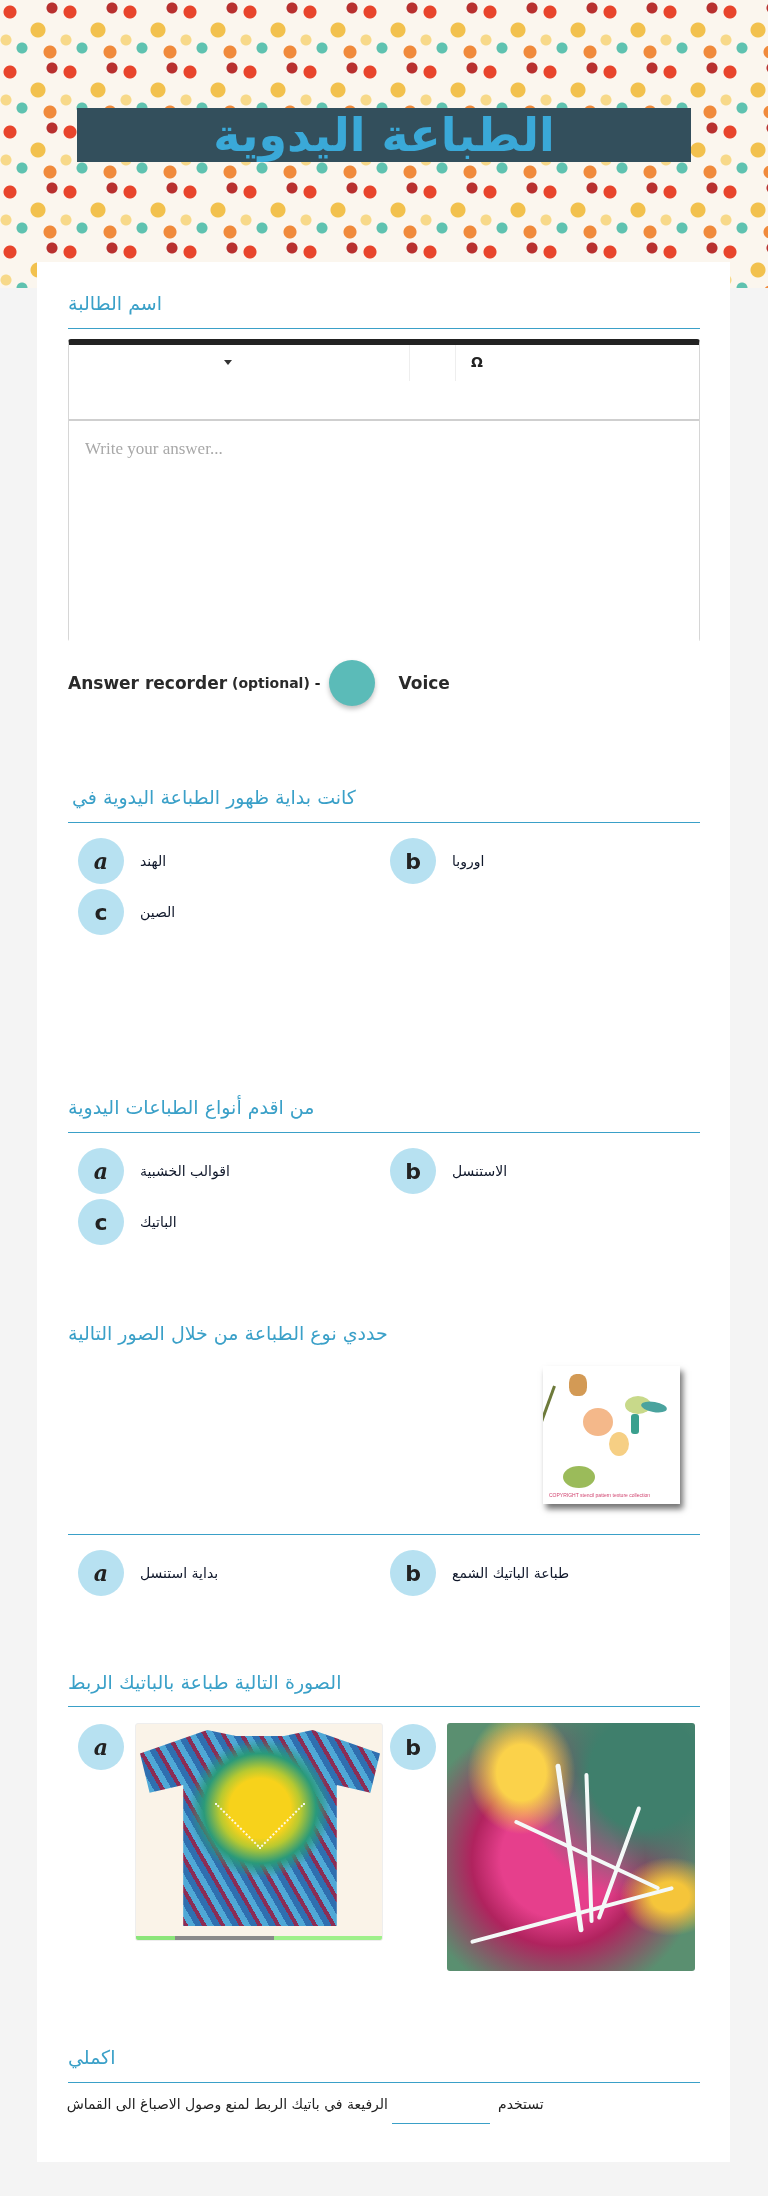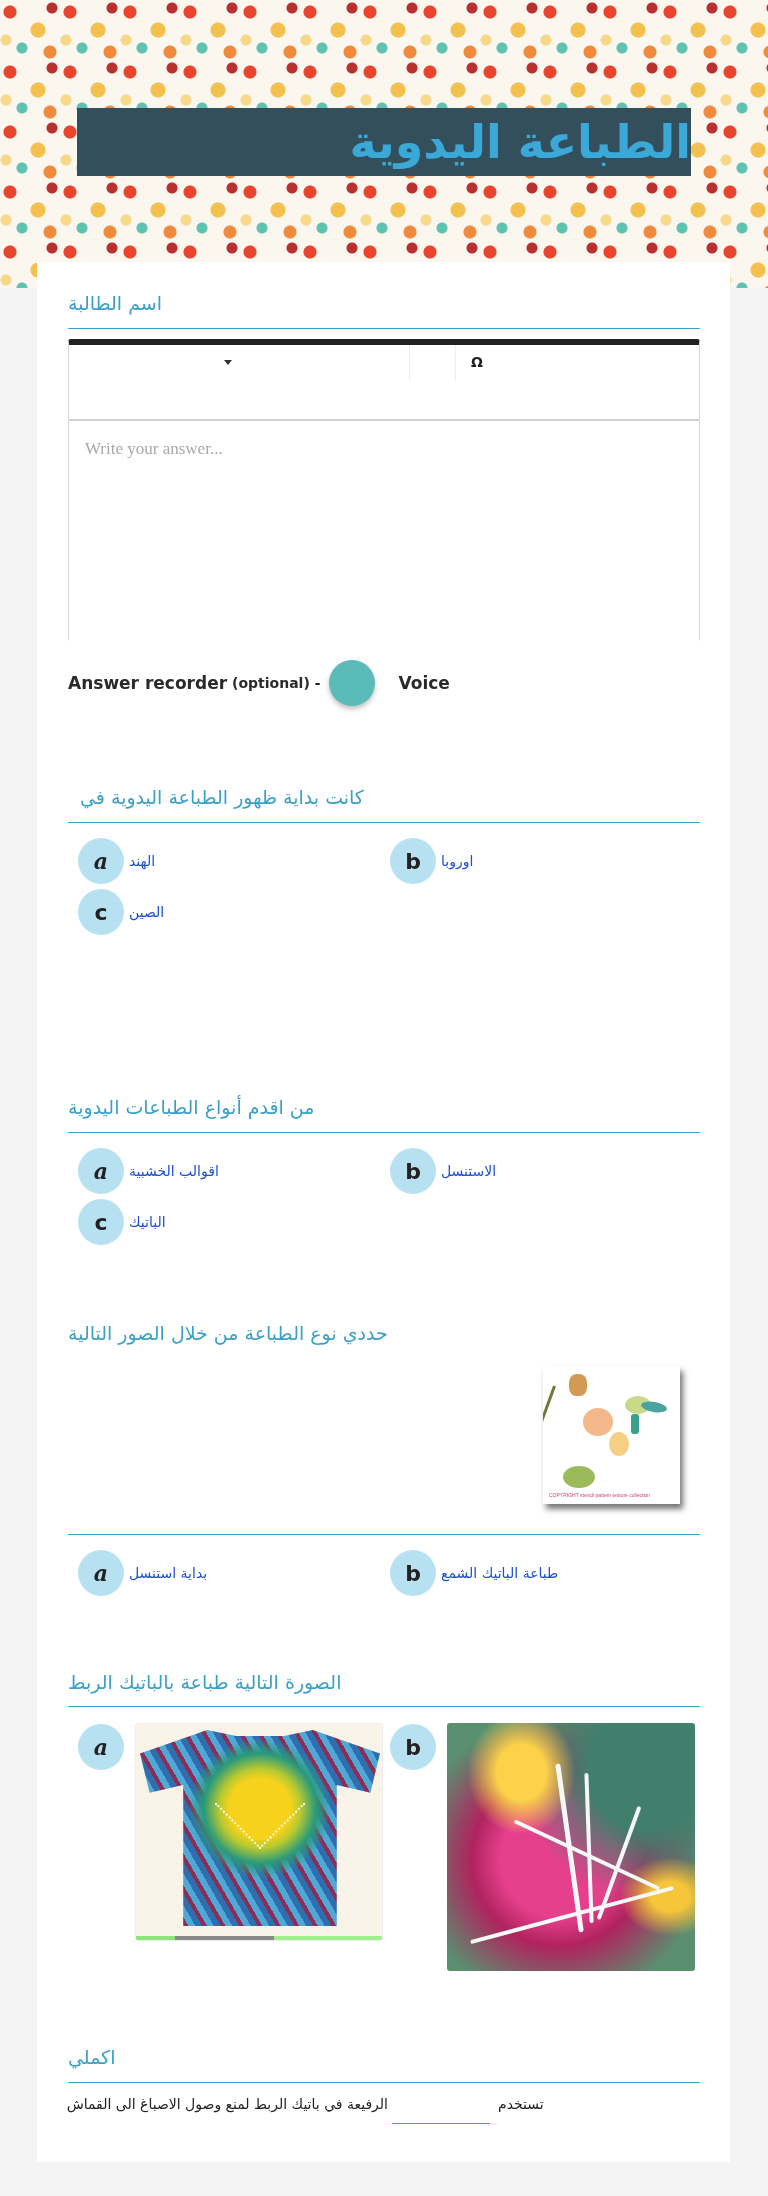--- a/index.html
+++ b/index.html
@@ -12,22 +12,22 @@
       radial-gradient(circle at 10px 12px, #e8452c 6px, transparent 7px),
       radial-gradient(circle at 38px 30px, #f2c14e 7px, transparent 8px),
       radial-gradient(circle at 22px 48px, #5fc2b0 5px, transparent 6px),
       radial-gradient(circle at 52px 8px, #b8312f 5px, transparent 6px),
       radial-gradient(circle at 50px 52px, #f08a3c 6px, transparent 7px),
       radial-gradient(circle at 6px 40px, #f7d98a 5px, transparent 6px),
       #fbf6ee;
     background-size: 60px 60px;
   }
   .banner-title-box {
-    position: absolute; left: 77px; top: 108px; width: 614px; height: 68px;
-    background: #334f5c; display: flex; align-items: center; justify-content: flex-end;
+    position: absolute; left: 77px; top: 108px; width: 614px; height: 54px;
+    background: #334f5c; display: flex; align-items: center; justify-content: center;
   }
   .banner-title {
     font-family: "DejaVu Sans", sans-serif; font-size: 46px; color: #3aa9d8; direction: rtl; font-weight: bold;
   }
 
   .card {
     position: absolute; left: 37px; top: 262px; width: 693px; height: 1900px; background: #fff;
   }
   
   .q-title {
@@ -61,21 +61,21 @@
   .rec-dash { font-size: 17px; font-weight: bold; margin-left: 5px; }
   .rec-btn { width: 46px; height: 46px; border-radius: 50%; background: #5bbbb8; margin-left: 8px; box-shadow: 0 3px 5px rgba(0,0,0,0.25); cursor: pointer; }
   .rec-voice { font-size: 17px; font-weight: bold; margin-left: 24px; color: #2a2a2a; font-family: "DejaVu Sans", sans-serif; }
 
   .opt { position: absolute; display: flex; align-items: center; cursor: pointer; }
   .opt-badge {
     width: 46px; height: 46px; border-radius: 50%; background: #b7e1f1; display: flex; align-items: center; justify-content: center;
     font-size: 22px; font-weight: bold; color: #222; font-family: "DejaVu Sans", sans-serif;
   }
   .opt-badge.italic { font-style: italic; font-family: "DejaVu Serif", serif; }
-  .opt-text { margin-left: 5px; font-size: 14px; color: #1d4ed8; direction: rtl; font-family: "DejaVu Sans", sans-serif; }
+  .opt-text { margin-left: 16px; font-size: 14px; color: #0f172a; direction: rtl; font-family: "DejaVu Sans", sans-serif; }
 
   .q3-image {
     position: absolute; left: 543px; top: 1366px; width: 137px; height: 138px; background: #fff;
     box-shadow: 3px 5px 6px rgba(0,0,0,0.55); overflow: hidden;
   }
   .q3-image .stem { position: absolute; left: 10px; top: 20px; width: 3px; height: 110px; background: #6d7a3a; transform: rotate(20deg); transform-origin: top; }
   .q3-image .flower1 { position: absolute; left: 40px; top: 42px; width: 30px; height: 28px; border-radius: 50%; background: #f4b88a; }
   .q3-image .flower2 { position: absolute; left: 66px; top: 66px; width: 20px; height: 24px; border-radius: 50%; background: #f6cf84; }
   .q3-image .flower3 { position: absolute; left: 26px; top: 8px; width: 18px; height: 22px; border-radius: 40%; background: #d39a55; }
   .q3-image .leaf { position: absolute; left: 20px; top: 100px; width: 32px; height: 22px; border-radius: 50%; background: #9bbb5a; }
@@ -148,21 +148,21 @@
 </div>
 
 <div class="recorder">
   <span class="rec-label">Answer recorder</span>
   <span class="rec-opt">(optional)</span>
   <span class="rec-dash">-</span>
   <span class="rec-btn"></span>
   <span class="rec-voice">Voice</span>
 </div>
 
-<div class="q-title" style="top:786px; left:80px;">كانت بداية ظهور الطباعة اليدوية في</div>
+<div class="q-title" style="top:786px; left:72px;">كانت بداية ظهور الطباعة اليدوية في</div>
 <div class="q-rule" style="top:822px;"></div>
 
 <div class="opt" style="left:78px; top:838px;">
   <span class="opt-badge italic">a</span>
   <span class="opt-text">الهند</span>
 </div>
 <div class="opt" style="left:390px; top:838px;">
   <span class="opt-badge">b</span>
   <span class="opt-text">اوروبا</span>
 </div>

